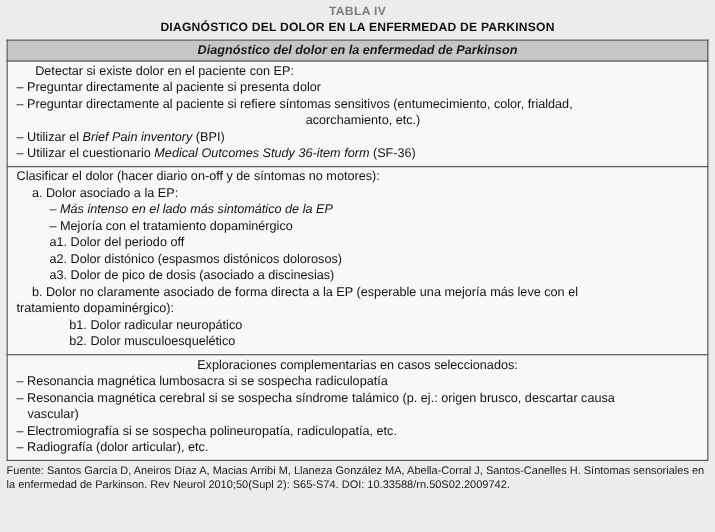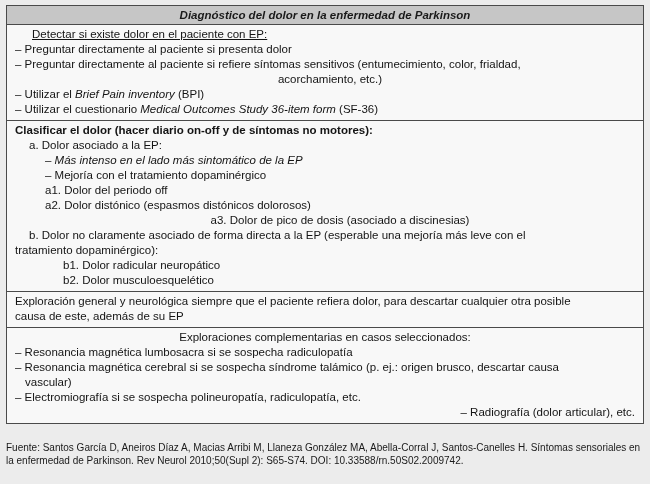--- a/index.html
+++ b/index.html
@@ -49,76 +49,74 @@
   }
   .tbl td {
     padding: 2px 8px 3px 8px;
     vertical-align: top;
   }
   .line { line-height: 15px; white-space: normal; }
   .it { font-style: italic; text-align: center; }
   .source {
     font-size: 10px;
     line-height: 13px;
-    margin-top: 17px;
+    margin-top: 3px;
     color: #1a1a1a;
   }
 </style>
 </head>
 <body>
 
 <div class="page">
 
+  <div class="caption">
+    <div class="caption-number">TABLA IV</div>
+    <div class="caption-title">DIAGNÓSTICO DEL DOLOR EN LA ENFERMEDAD DE PARKINSON</div>
+  </div>
 
   <table class="tbl">
     <thead>
       <tr>
         <th>Diagnóstico del dolor en la enfermedad de Parkinson</th>
       </tr>
     </thead>
     <tbody id="table-body">
         <tr>
           <td>
-            <div class="line" style="padding-left: 17px; text-decoration: underline;"><span>Detectar si existe dolor en el paciente con EP:</span></div>
+            <div class="line" style="padding-left: 17px;"><span>Detectar si existe dolor en el paciente con EP:</span></div>
             <div class="line" style="padding-left: 0px;"><span>– Preguntar directamente al paciente si presenta dolor</span></div>
             <div class="line" style="padding-left: 0px;"><span>– Preguntar directamente al paciente si refiere síntomas sensitivos (entumecimiento, color, frialdad,</span></div>
             <div class="line" style="padding-left: 10px; text-align: center;"><span>acorchamiento, etc.)</span></div>
             <div class="line" style="padding-left: 0px;"><span>– Utilizar el </span><span class="it">Brief Pain inventory</span><span> (BPI)</span></div>
             <div class="line" style="padding-left: 0px;"><span>– Utilizar el cuestionario </span><span class="it">Medical Outcomes Study 36-item form</span><span> (SF-36)</span></div>
           </td>
         </tr>
         <tr>
           <td>
-            <div class="line" style="padding-left: 0px; font-weight: bold;"><span>Clasificar el dolor (hacer diario on-off y de síntomas no motores):</span></div>
+            <div class="line" style="padding-left: 0px;"><span>Clasificar el dolor (hacer diario on-off y de síntomas no motores):</span></div>
             <div class="line" style="padding-left: 14px;"><span>a. Dolor asociado a la EP:</span></div>
             <div class="line" style="padding-left: 30px; font-style: italic;"><span>– Más intenso en el lado más sintomático de la EP</span></div>
             <div class="line" style="padding-left: 30px;"><span>– Mejoría con el tratamiento dopaminérgico</span></div>
             <div class="line" style="padding-left: 30px;"><span>a1. Dolor del periodo off</span></div>
             <div class="line" style="padding-left: 30px;"><span>a2. Dolor distónico (espasmos distónicos dolorosos)</span></div>
-            <div class="line" style="padding-left: 30px; text-align: center;"><span>a3. Dolor de pico de dosis (asociado a discinesias)</span></div>
+            <div class="line" style="padding-left: 30px;"><span>a3. Dolor de pico de dosis (asociado a discinesias)</span></div>
             <div class="line" style="padding-left: 14px;"><span>b. Dolor no claramente asociado de forma directa a la EP (esperable una mejoría más leve con el</span></div>
             <div class="line" style="padding-left: 0px;"><span>tratamiento dopaminérgico):</span></div>
             <div class="line" style="padding-left: 48px;"><span>b1. Dolor radicular neuropático</span></div>
             <div class="line" style="padding-left: 48px;"><span>b2. Dolor musculoesquelético</span></div>
-          </td>
-        </tr>
-        <tr>
-          <td>
-            <div class="line" style="padding-left: 0px;"><span>Exploración general y neurológica siempre que el paciente refiera dolor, para descartar cualquier otra posible</span></div>
-            <div class="line" style="padding-left: 0px;"><span>causa de este, además de su EP</span></div>
           </td>
         </tr>
         <tr>
           <td>
             <div class="line" style="padding-left: 0px; text-align: center;"><span>Exploraciones complementarias en casos seleccionados:</span></div>
             <div class="line" style="padding-left: 0px;"><span>– Resonancia magnética lumbosacra si se sospecha radiculopatía</span></div>
             <div class="line" style="padding-left: 0px;"><span>– Resonancia magnética cerebral si se sospecha síndrome talámico (p. ej.: origen brusco, descartar causa</span></div>
             <div class="line" style="padding-left: 10px;"><span>vascular)</span></div>
             <div class="line" style="padding-left: 0px;"><span>– Electromiografía si se sospecha polineuropatía, radiculopatía, etc.</span></div>
-            <div class="line" style="padding-left: 0px; text-align: right;"><span>– Radiografía (dolor articular), etc.</span></div>
+            <div class="line" style="padding-left: 0px;"><span>– Radiografía (dolor articular), etc.</span></div>
           </td>
         </tr>
       </tbody>
   </table>
 
   <div class="source">Fuente: Santos García D, Aneiros Díaz A, Macias Arribi M, Llaneza González MA, Abella-Corral J, Santos-Canelles H. Síntomas sensoriales en la enfermedad de Parkinson. Rev Neurol 2010;50(Supl 2): S65-S74. DOI: 10.33588/rn.50S02.2009742.</div>
 
 </div>
 
 </body></html>

